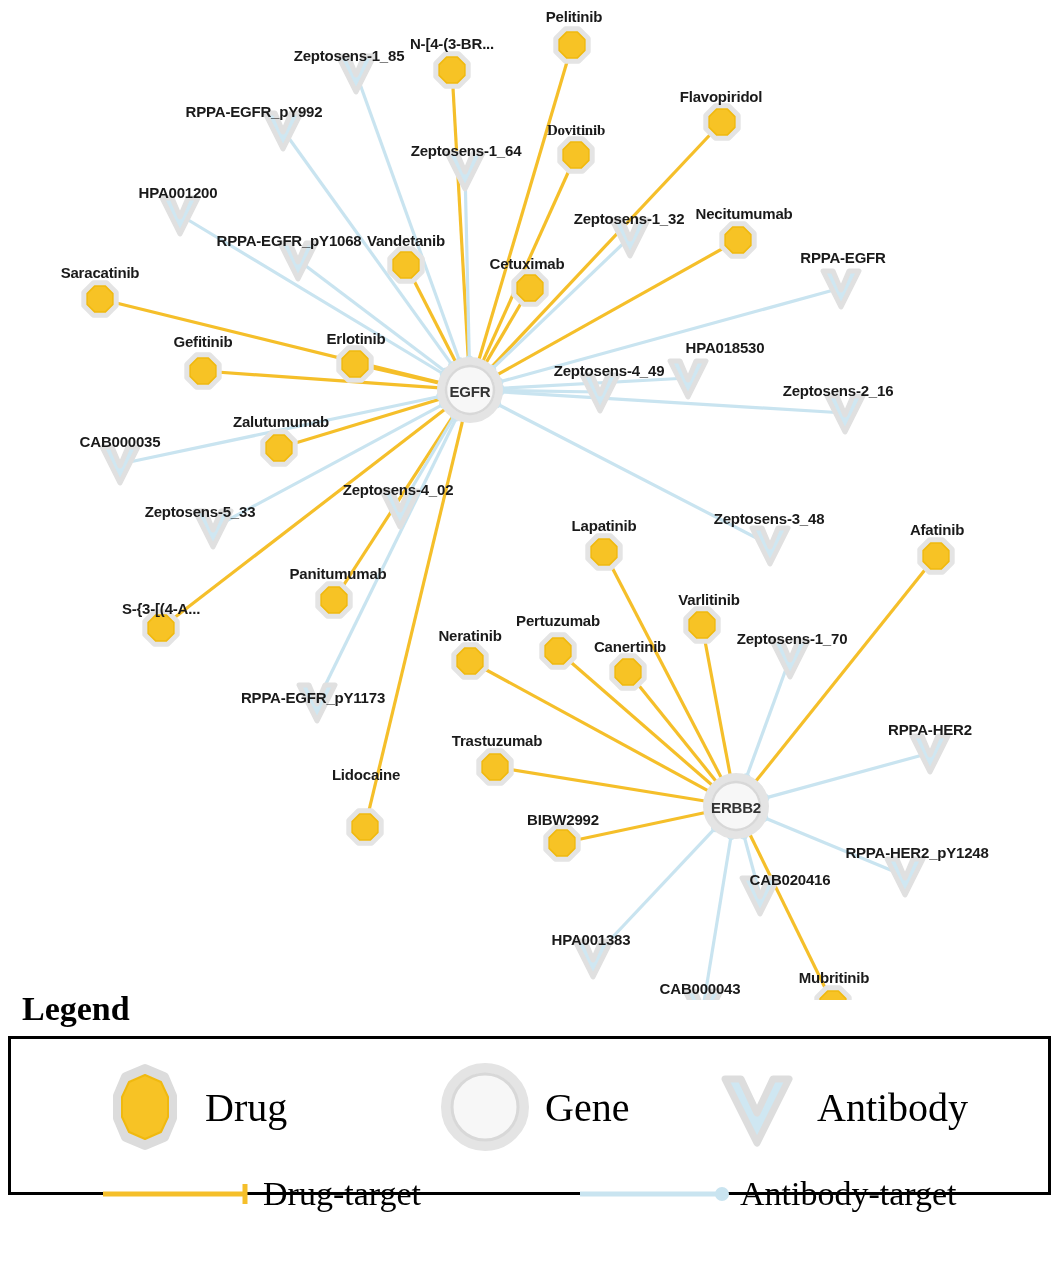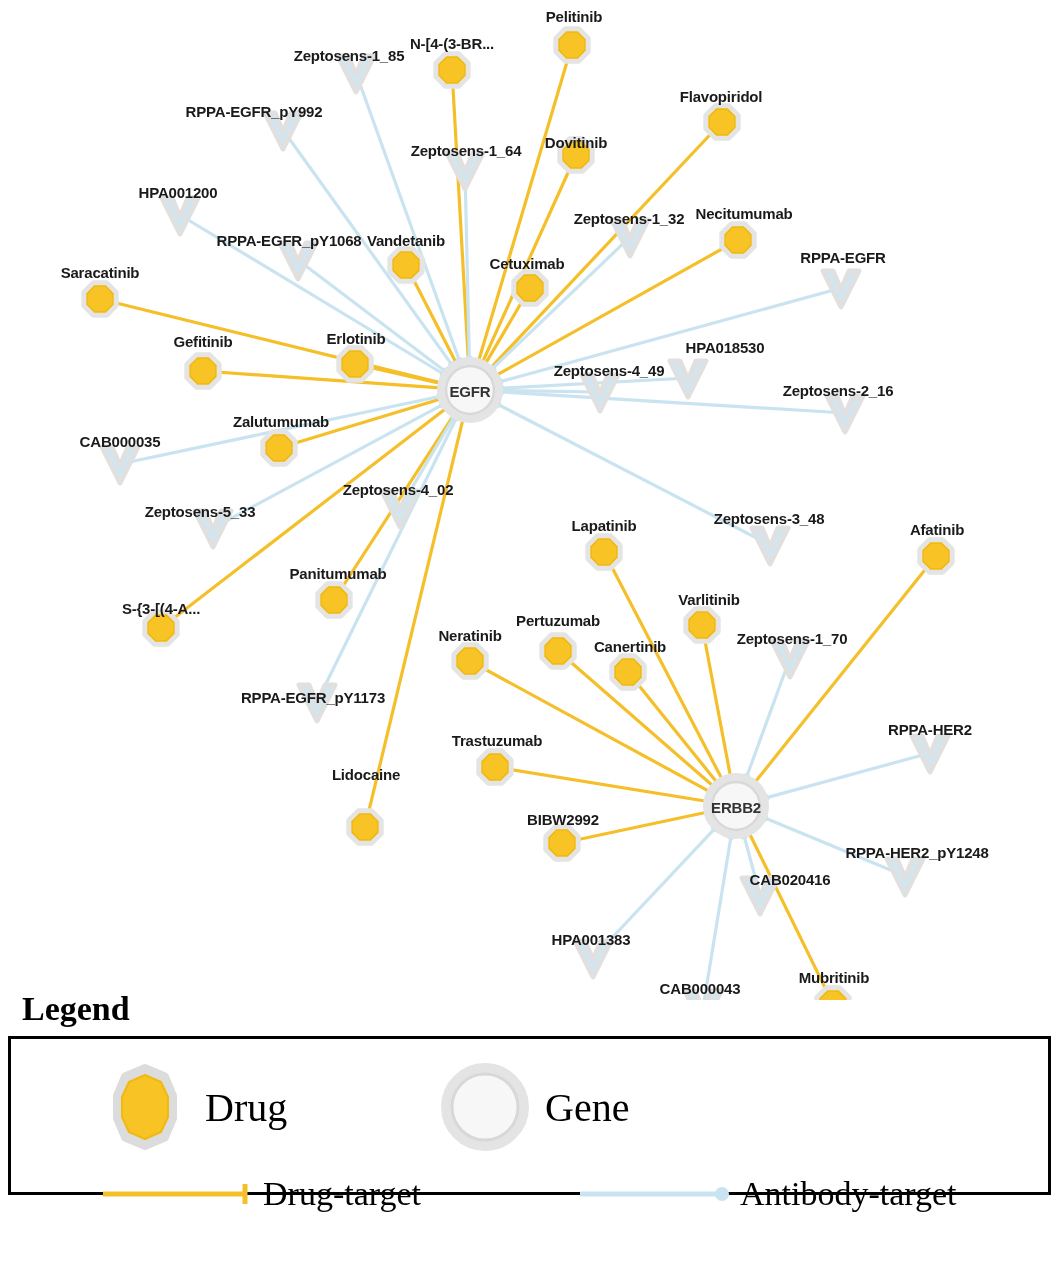--- a/index.html
+++ b/index.html
@@ -241,21 +241,21 @@
         <circle cx="470" cy="390" r="29" fill="none" stroke="#e4e4e4" stroke-width="8"></circle>
         <circle cx="470" cy="390" r="24" fill="#f7f7f7" stroke="#d8d8d8" stroke-width="2.5"></circle>
         <circle cx="736" cy="806" r="29" fill="none" stroke="#e4e4e4" stroke-width="8"></circle>
         <circle cx="736" cy="806" r="24" fill="#f7f7f7" stroke="#d8d8d8" stroke-width="2.5"></circle>
       </g>
     </svg>
   <div id="labels">
       <div class="node-label " style="left: 574px; top: 16px;">Pelitinib</div>
       <div class="node-label " style="left: 452px; top: 43px;">N-[4-(3-BR...</div>
       <div class="node-label " style="left: 721px; top: 96px;">Flavopiridol</div>
-      <div class="node-label " style="left: 576px; top: 142px;">Dovitinib</div>
+      <div class="node-label " style="left: 576px; top: 130px; font-family: Liberation Serif, serif;">Dovitinib</div>
       <div class="node-label " style="left: 744px; top: 213px;">Necitumumab</div>
       <div class="node-label " style="left: 406px; top: 240px;">Vandetanib</div>
       <div class="node-label " style="left: 527px; top: 263px;">Cetuximab</div>
       <div class="node-label " style="left: 100px; top: 272px;">Saracatinib</div>
       <div class="node-label " style="left: 356px; top: 338px;">Erlotinib</div>
       <div class="node-label " style="left: 203px; top: 341px;">Gefitinib</div>
       <div class="node-label " style="left: 281px; top: 421px;">Zalutumumab</div>
       <div class="node-label " style="left: 604px; top: 525px;">Lapatinib</div>
       <div class="node-label " style="left: 937px; top: 529px;">Afatinib</div>
       <div class="node-label " style="left: 338px; top: 573px;">Panitumumab</div>
@@ -307,20 +307,26 @@
     </div>
 
     <div class="legend-item" style="left:428px; top:22px;">
       <svg width="92" height="92">
         <circle cx="46" cy="46" r="39" fill="none" stroke="#e4e4e4" stroke-width="10"></circle>
         <circle cx="46" cy="46" r="33" fill="#f7f7f7" stroke="#d8d8d8" stroke-width="3"></circle>
       </svg>
       <span class="legend-text">Gene</span>
     </div>
 
+    <div class="legend-item" style="left:700px; top:22px;">
+      <svg width="92" height="92">
+        <path d="M14,18 L46,82 L78,18 L62,18 L46,52 L30,18 Z" fill="#cfe7f2" stroke="#dddddd" stroke-width="7" stroke-linejoin="round"></path>
+      </svg>
+      <span class="legend-text">Antibody</span>
+    </div>
 
     <div class="legend-item" style="left:88px; top:136px;">
       <svg width="158" height="30">
         <line x1="4" y1="15" x2="146" y2="15" stroke="#f5bf2a" stroke-width="5"></line>
         <line x1="146" y1="5" x2="146" y2="25" stroke="#f5bf2a" stroke-width="5"></line>
       </svg>
       <span class="legend-text-small">Drug-target</span>
     </div>
 
     <div class="legend-item" style="left:565px; top:136px;">

